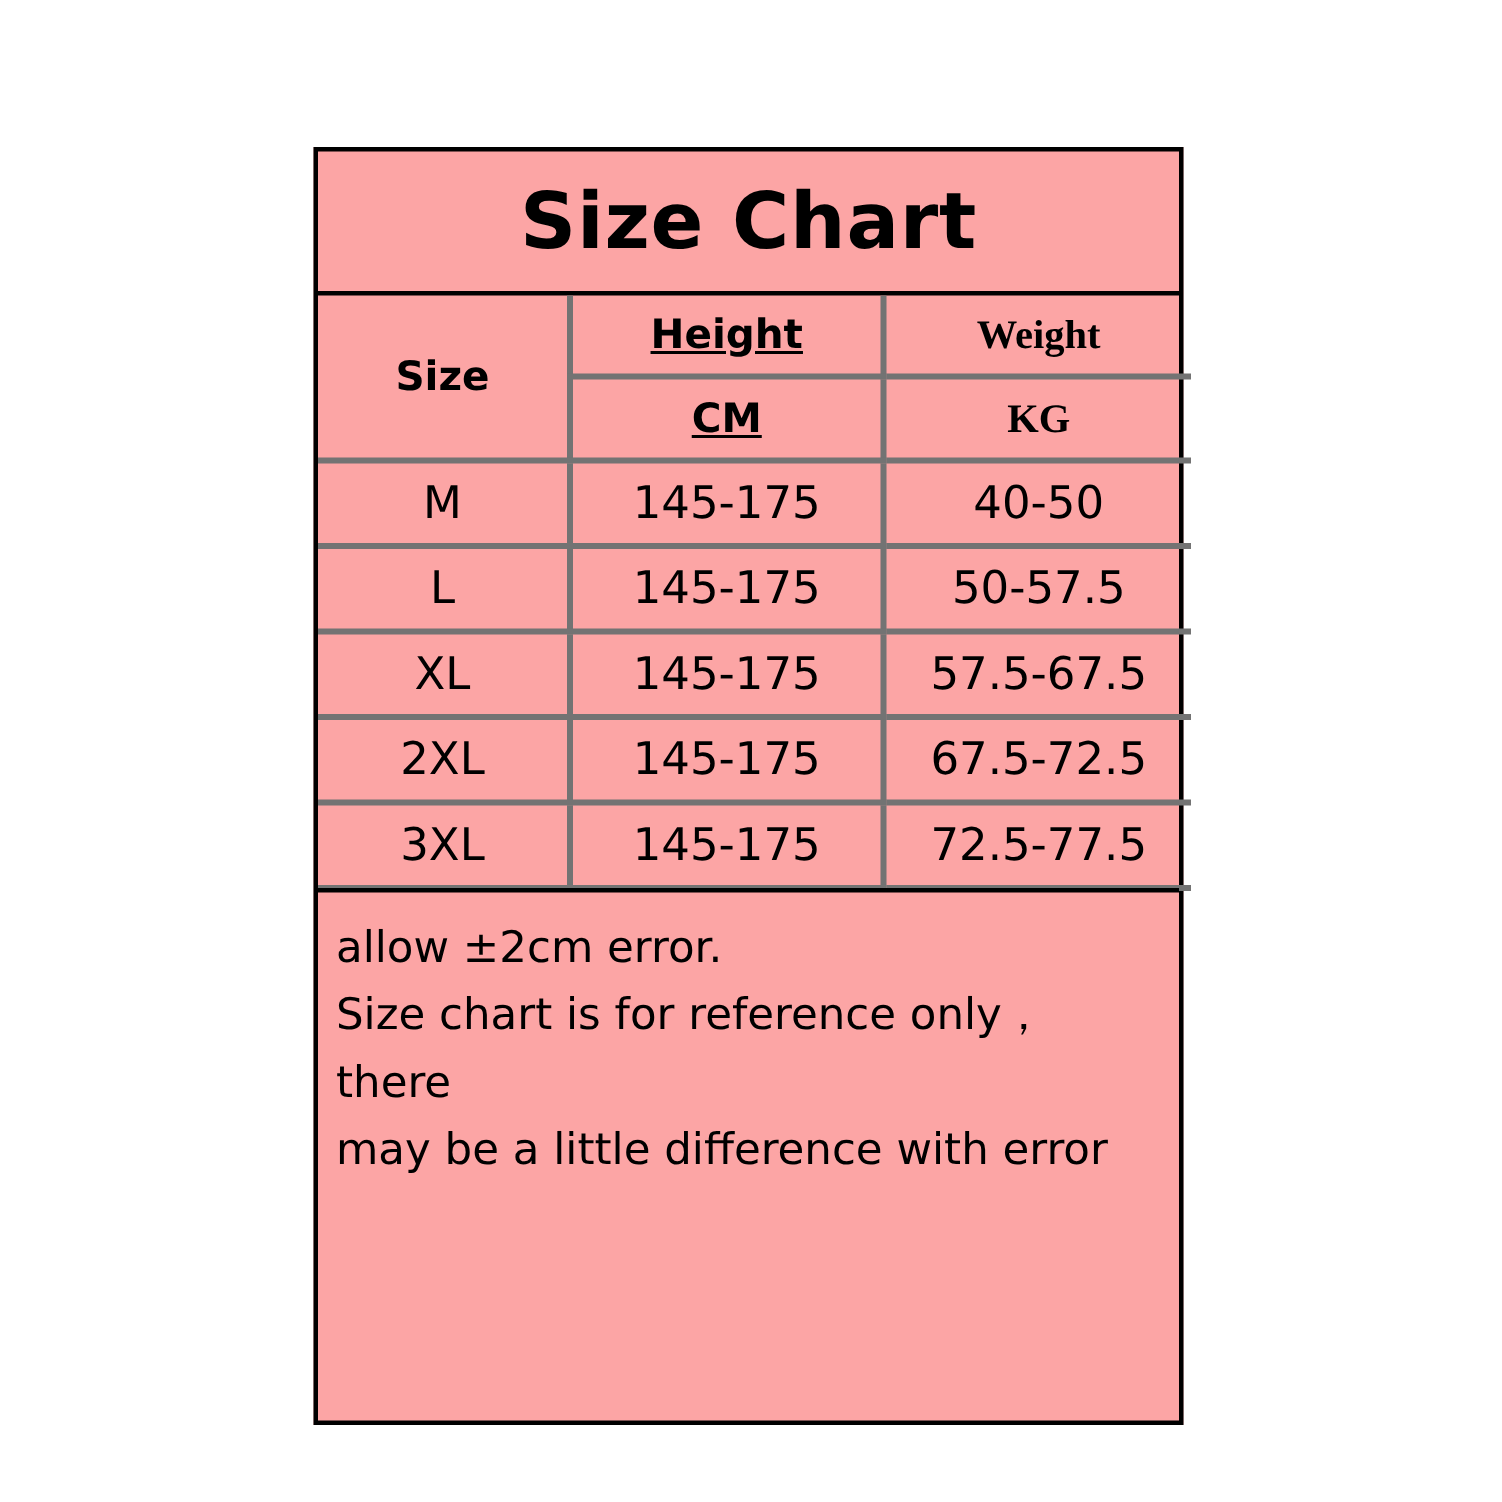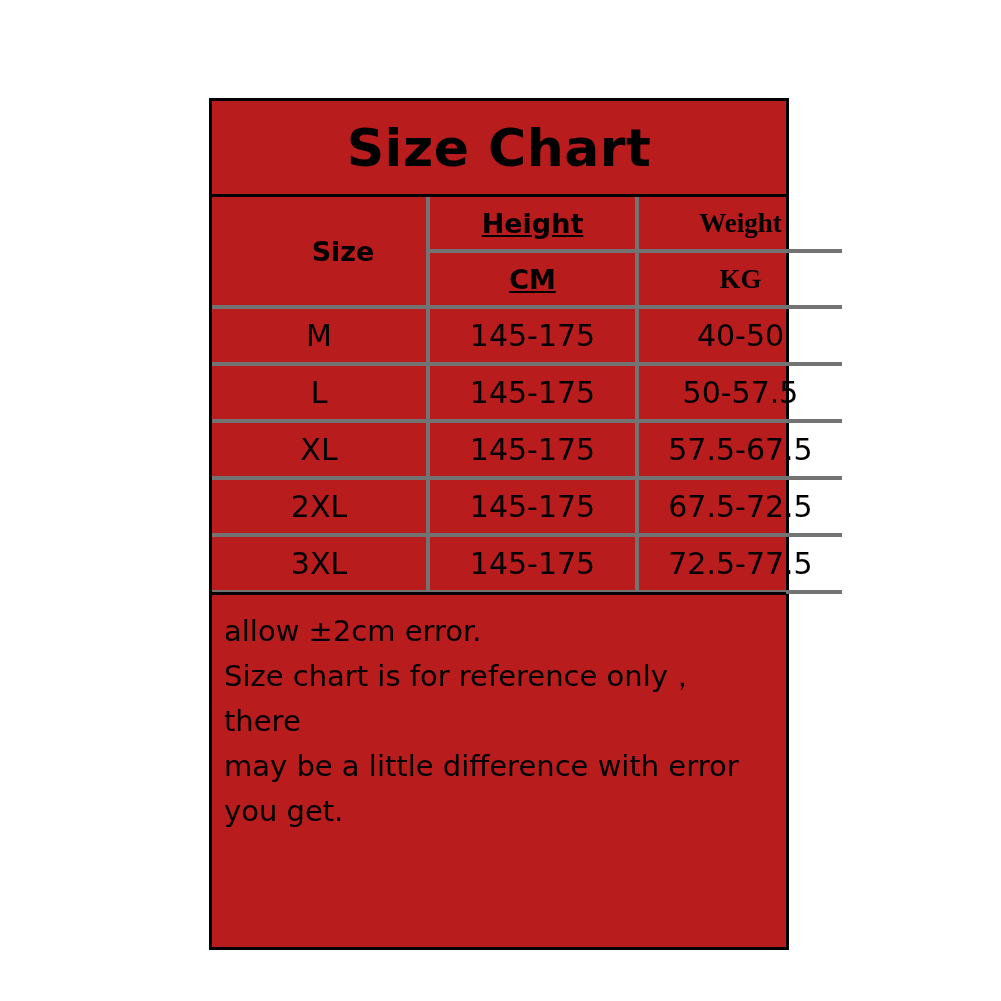--- a/index.html
+++ b/index.html
@@ -21,21 +21,21 @@
     background: #ffffff;
   }
   .chart-frame {
     position: absolute;
     left: 209px;
     top: 98px;
     width: 580px;
     height: 852px;
     border: 3px solid #000000;
     box-sizing: border-box;
-    background: #b91c1c;
+    background: #fca5a5;
   }
   .title-row {
     height: 93px;
     border-bottom: 3px solid #000000;
     display: flex;
     align-items: center;
     justify-content: center;
   }
   .title-text {
     font-family: "DejaVu Sans", sans-serif;
@@ -50,21 +50,21 @@
     table-layout: fixed;
   }
   table.size-table td,
   table.size-table th {
     border: 4px solid #737373;
     text-align: center;
     vertical-align: middle;
     padding: 0;
     font-family: "DejaVu Sans", sans-serif;
   }
-  table.size-table .col-size { width: 166px; padding-left: 48px; }
+  table.size-table .col-size { width: 166px; }
   table.size-table .col-h { width: 205px; text-decoration: underline; }
   table.size-table .col-w { width: 203px; font-family: Liberation Serif, serif; }
 
   .hdr {
     font-weight: bold;
     font-size: 27px;
     height: 52px;
   }
   .hdr-size {
     font-weight: bold;
@@ -143,17 +143,16 @@
           <td class="cell">145-175</td>
           <td class="cell">72.5-77.5</td>
         </tr>
       </tbody>
     </table>
 
     <div class="notes">
       <div class="note-line">allow ±2cm error.</div>
       <div class="note-line">Size chart is for reference only，  there</div>
       <div class="note-line">may be a little difference with error</div>
-      <div class="note-line">you get.</div>
     </div>
 
   </div>
 </div>
 
 </body></html>

